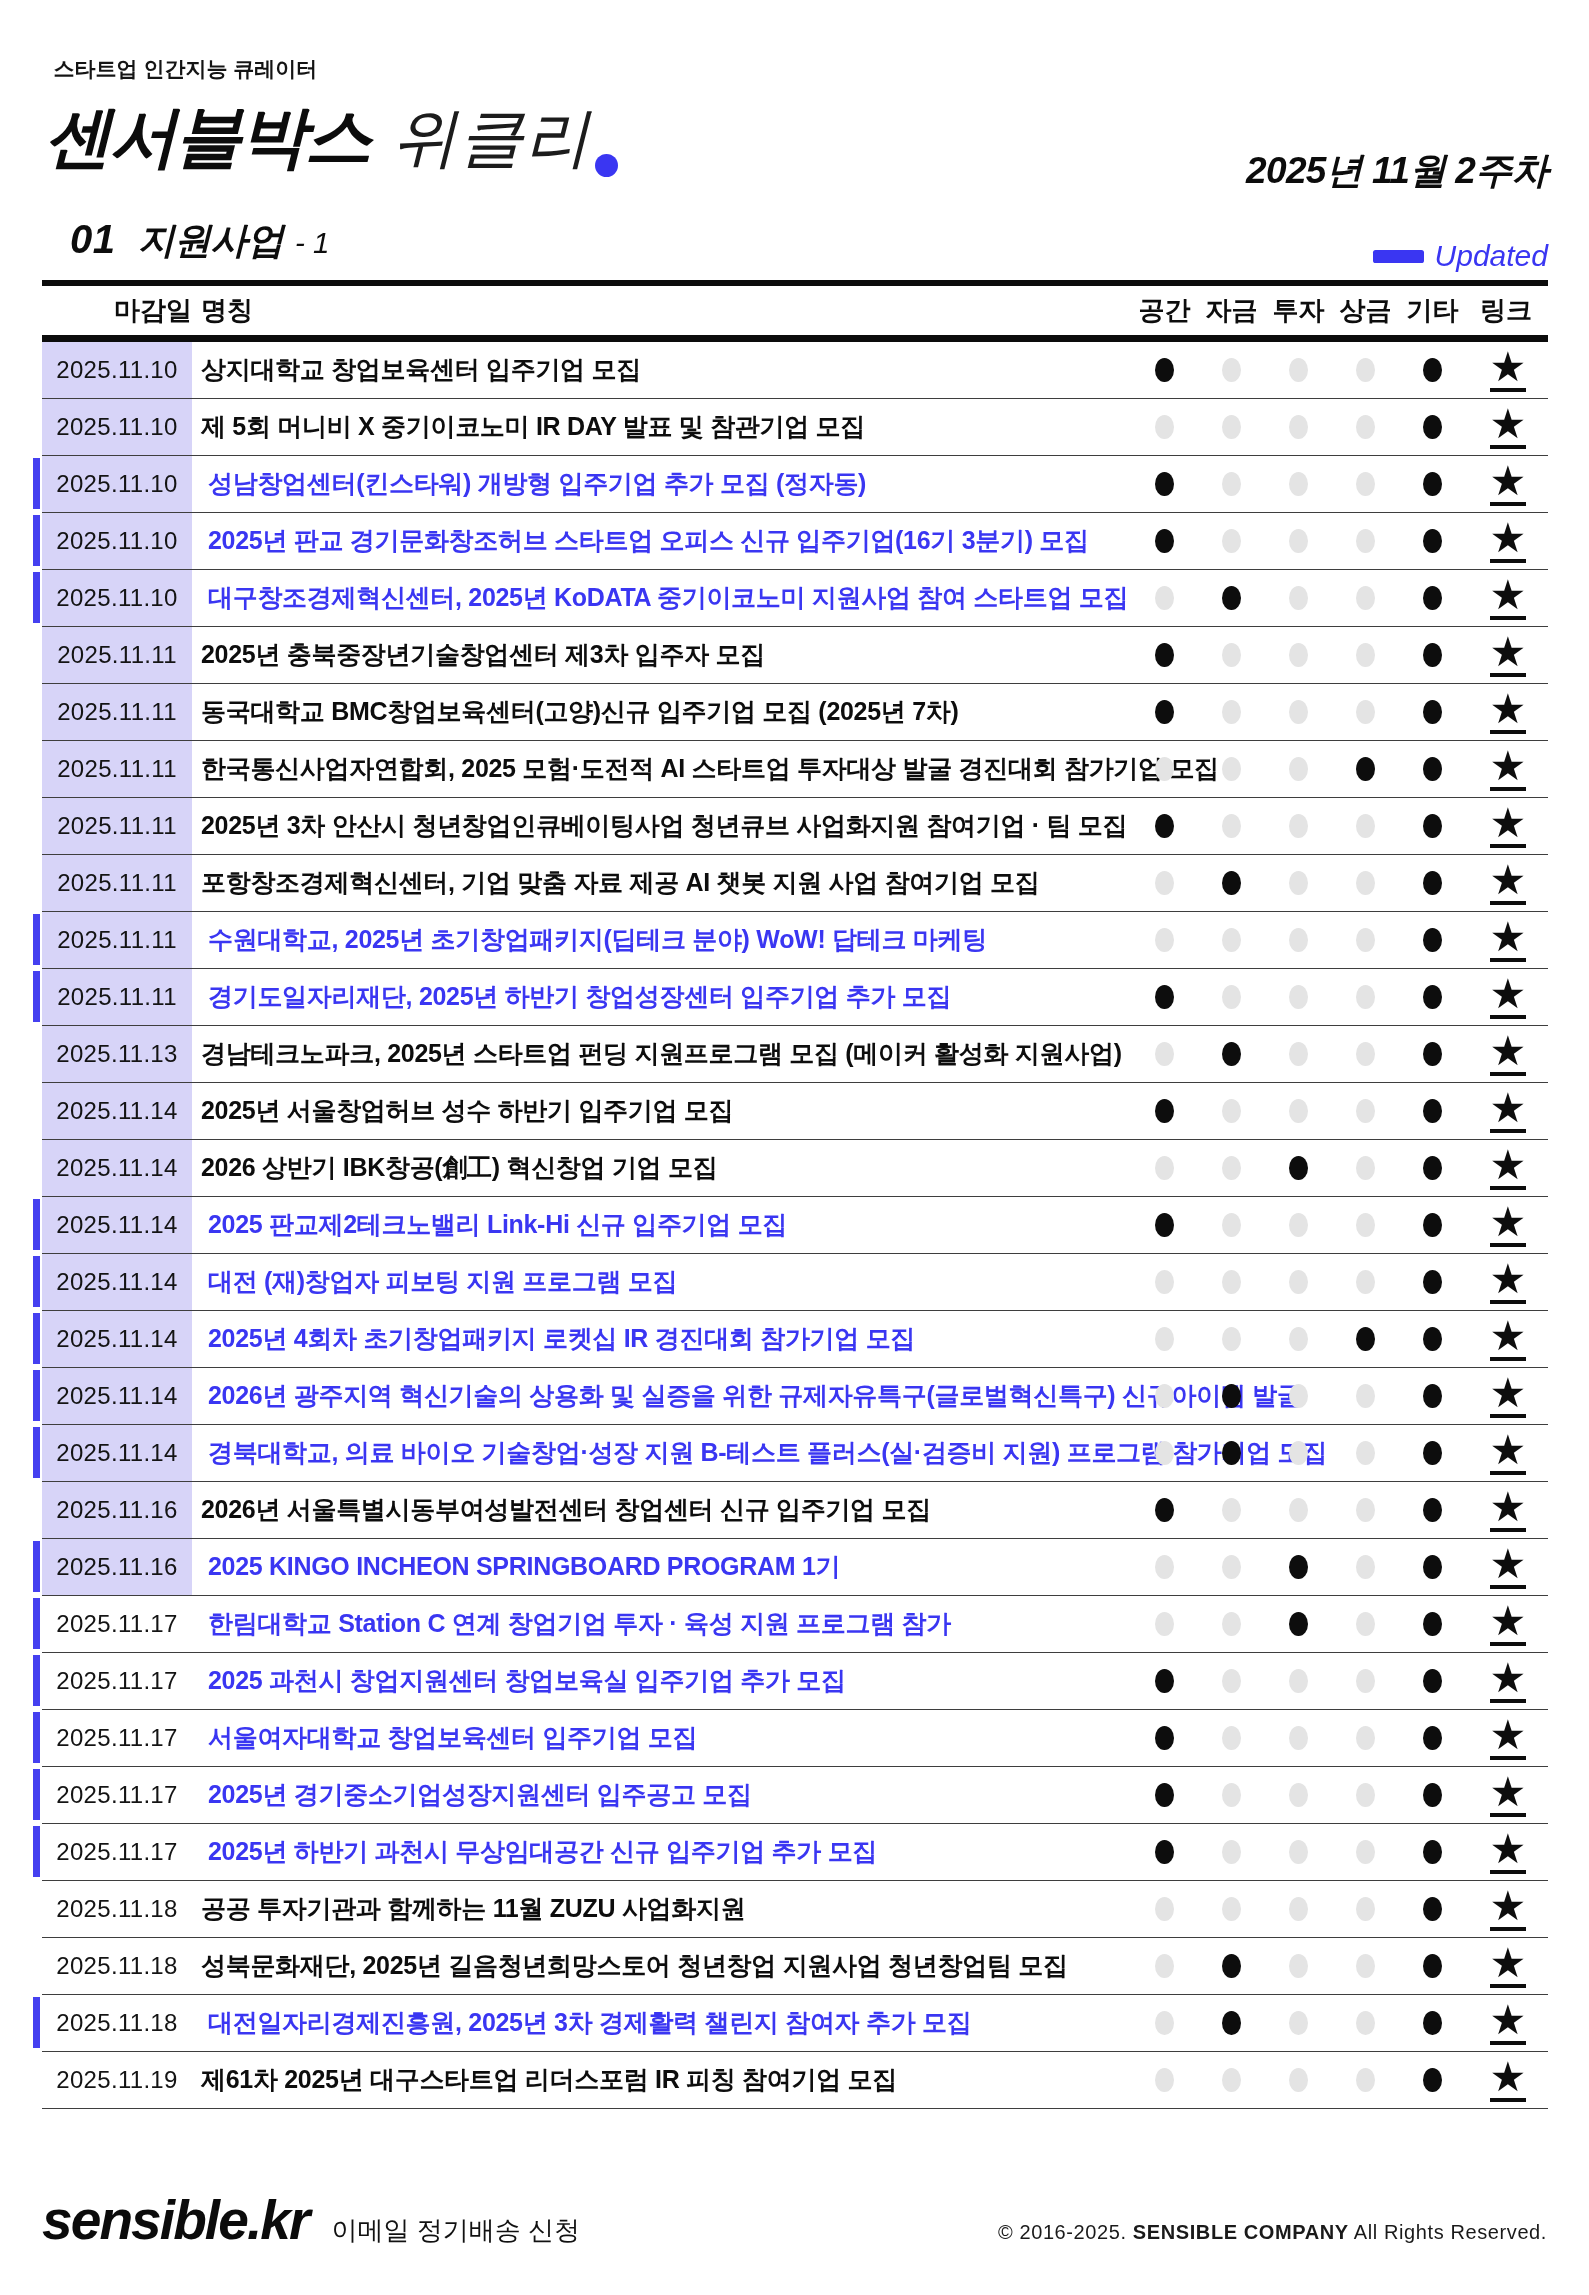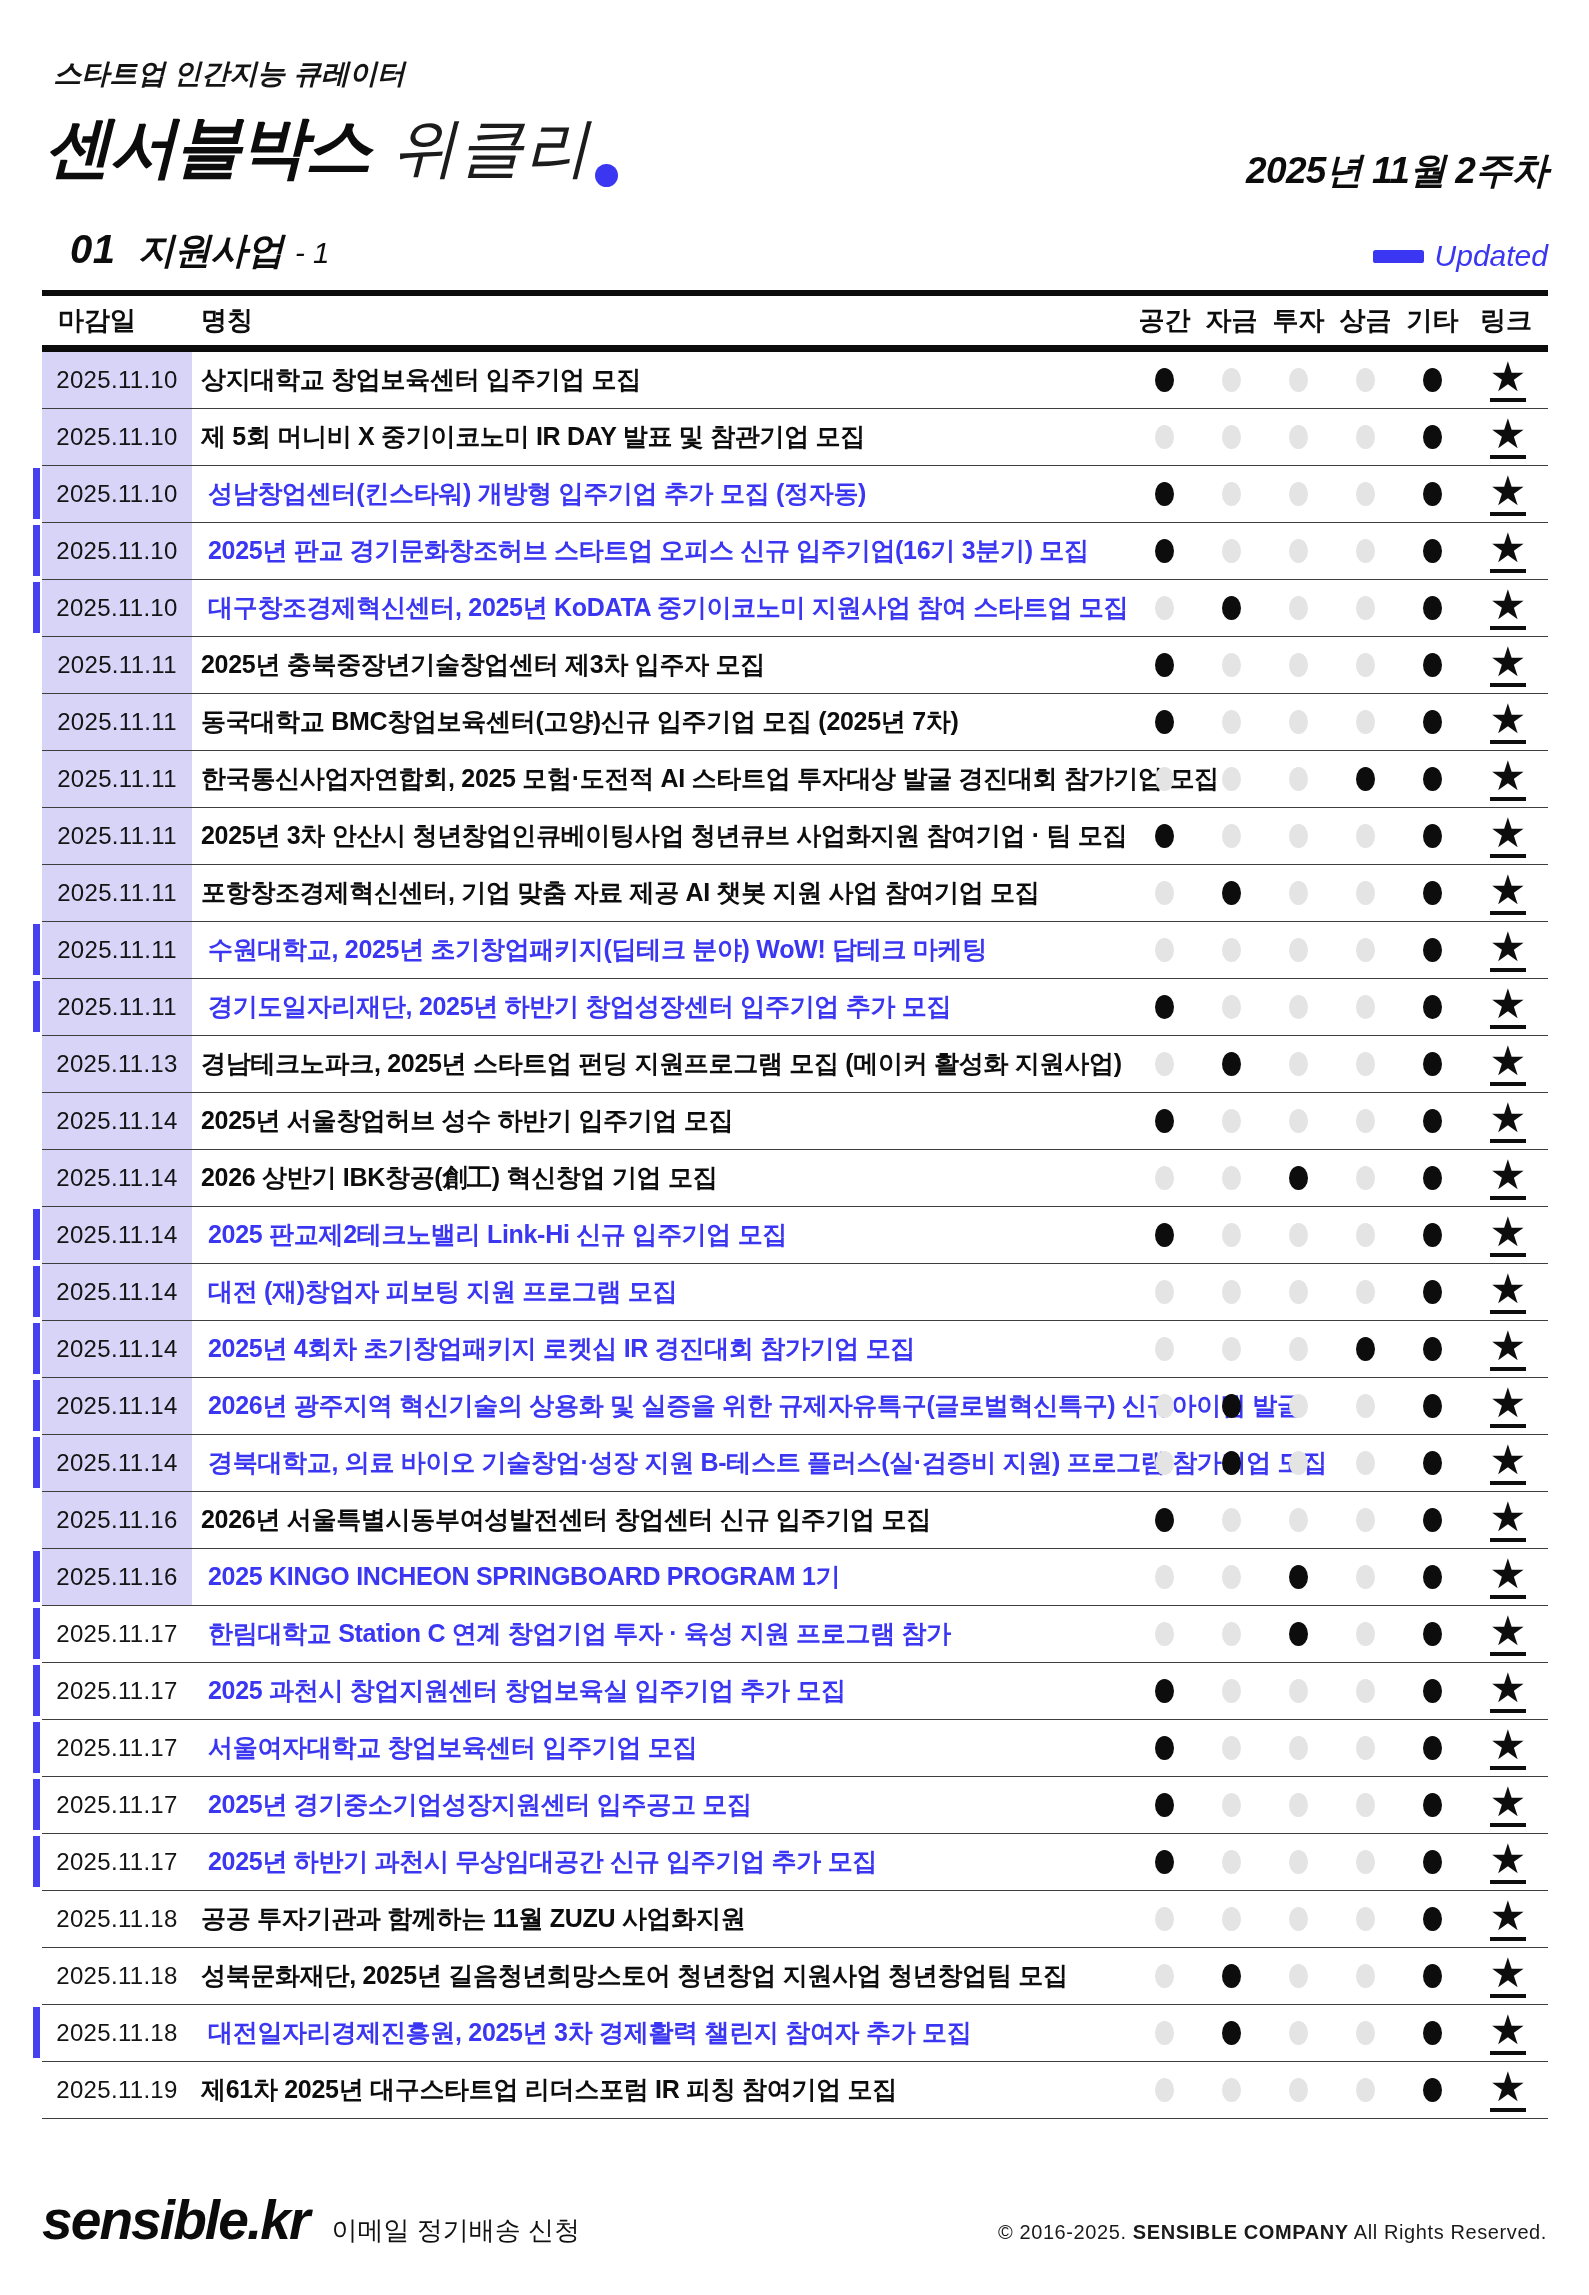--- a/index.html
+++ b/index.html
@@ -2,22 +2,22 @@
 <html style="--accent-blue: #3a36f2; --bar-blue: #4540f0; --date-highlight: #d7d4f8; --dot-active: #0d0d0d; --dot-inactive: #e4e4e4;font-size:10.3px"><head>
 <meta charset="utf-8">
 <style>
   * { margin:0; padding:0; box-sizing:border-box; }
   html,body { background:#ffffff; }
   body { font-family:"Liberation Sans","DejaVu Sans",sans-serif; color:#0d0d0d; }
   .page { position:relative; width:1589px; height:2295px; background:#fff; overflow:hidden; }
   .content { margin:0 42px; width:1506px; position:relative; }
 
   
-  .tagline { padding-top:55px; margin-left:11.6px; font-size:28px; font-weight:600;
-             font-style:italic; letter-spacing:0px; color:#141414; }
+  .tagline { padding-top:55px; margin-left:11.6px; font-size:21px; font-weight:600;
+             letter-spacing:0px; color:#141414; }
   .brandline { margin-top:9px; margin-left:2.6px; display:flex; align-items:baseline; font-style:italic; }
   .brand-bold { font-size:67px; font-weight:900; letter-spacing:-1.9px; color:#0c0c0c; }
   .brand-light { font-size:65px; font-weight:200; color:#1c1c1c; margin-left:22px; letter-spacing:1.3px; }
   .brand-dot { width:23px; height:23px; border-radius:50%;
                background:var(--accent-blue,#3a36f2); align-self:flex-end; margin:0 0 6.4px 3.9px; }
   .issue { position:absolute; top:146px; right:0; font-size:37px; font-weight:800;
            font-style:italic; letter-spacing:-0.6px; color:#0c0c0c; }
 
   .section-row { margin-top:33px; margin-left:28px; display:flex; align-items:baseline; font-style:italic; }
   .section-no { font-size:40px; font-weight:900; letter-spacing:0.6px; }
@@ -25,21 +25,21 @@
   .section-suffix { font-size:29.5px; font-weight:300; margin-left:11.6px; }
   .updated-legend { position:absolute; top:239px; right:0; display:flex; align-items:center;
                     color:var(--accent-blue,#3a36f2); }
   .updated-swatch { width:51px; height:13px; border-radius:2.6px; background:var(--accent-blue,#3a36f2); }
   .updated-text { font-size:30px; font-style:italic; font-weight:500; margin-left:10.3px; }
 
   
   .rule { height:6.4px; background:#0c0c0c; }
   .rule-top { margin-top:14px; }
   .col-header { display:flex; align-items:center; height:49px; font-weight:800; font-size:26px; }
-  .col-header .c-date { width:150px; padding-left:16px; }
+  .col-header .c-date { width:150px; padding-left:16px;text-align:right; }
   .col-header .c-title { width:939px; padding-left:9px; }
   .col-header .c-dot { width:67px; text-align:center; }
   .col-header .c-link { width:80px; text-align:center; }
 
   .row { position:relative; display:flex; align-items:center; height:57px;
          border-bottom:1.3px solid #3e3e3e; }
   .row .bar { display:none; position:absolute; left:-9px; top:2.6px; bottom:2.6px; width:7px;
               background:var(--bar-blue,#4540f0); }
   .row.updated .bar { display:block; }
   .row .date { width:150px; height:100%; display:flex; align-items:center; justify-content:center;

